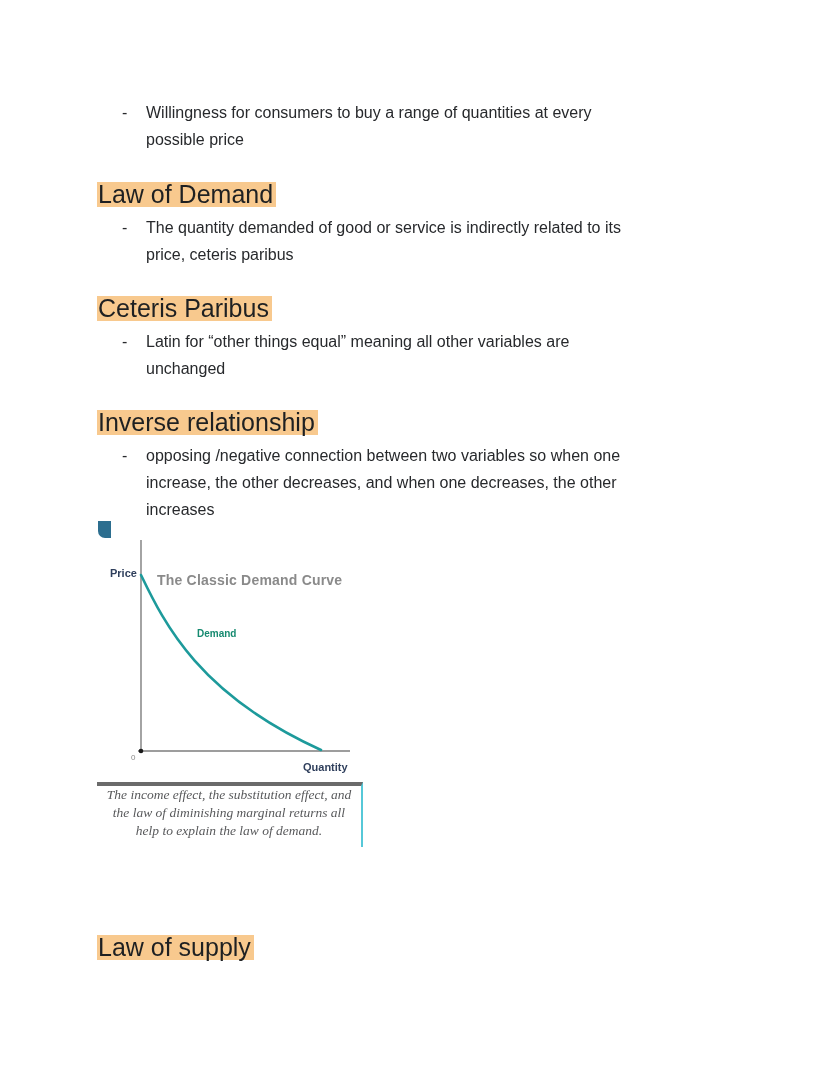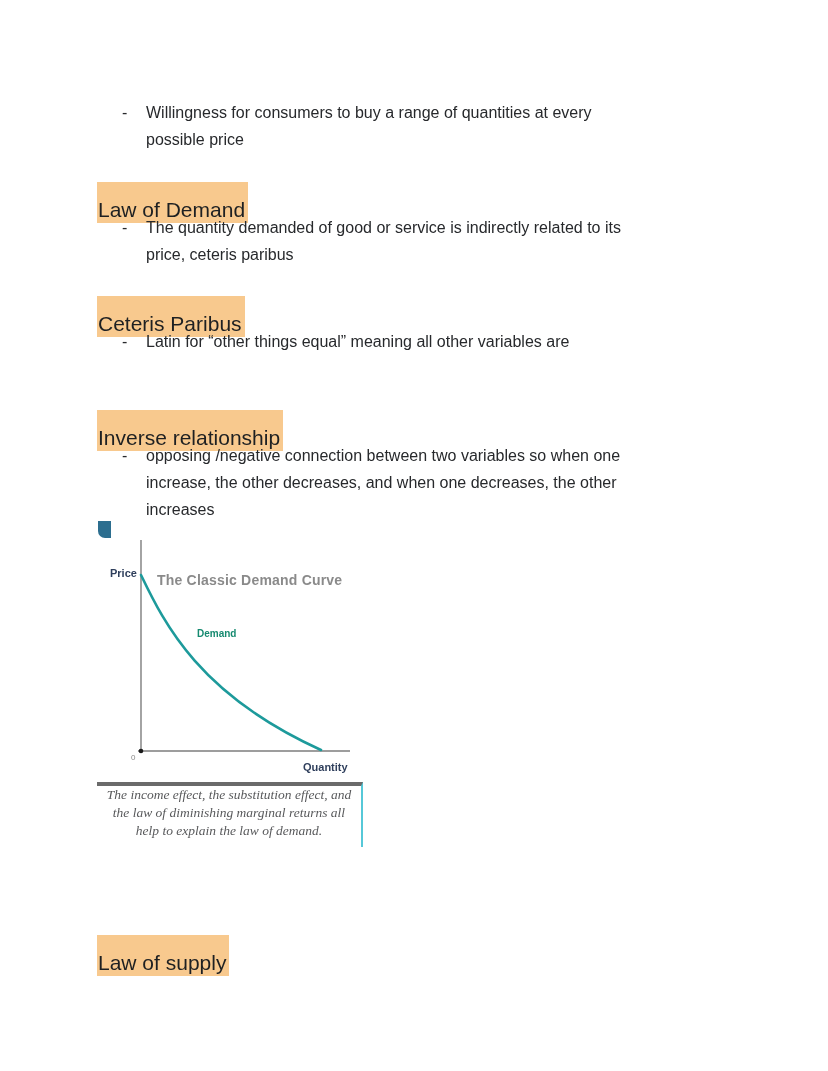--- a/index.html
+++ b/index.html
@@ -29,25 +29,25 @@
   .bullet .dash {
     width: 24px;
     flex: 0 0 24px;
   }
   .bullet .lines { }
 
   
   .heading {
     position: absolute;
     left: 97px;
-    font-size: 21px;
+    font-size: 25px;
     line-height: 24px;
     color: #1e2022;
     background: var(--highlight, #f8c98e);
-    padding: 16px 3px 1px 1px;
+    padding: 0 3px 1px 1px;
     white-space: nowrap;
   }
   .heading.underlined {
   }
 
   
   .bookmark {
     position: absolute;
     left: 98px;
     top: 521px;
@@ -137,20 +137,21 @@
       <div>price, ceteris paribus</div>
     </div>
   </div>
 
   <div class="heading underlined" style="top: 296px;">Ceteris Paribus</div>
 
   <div class="bullet" style="top: 328px;">
     <span class="dash">-</span>
     <div class="lines">
       <div>Latin for “other things equal” meaning all other variables are</div>
+      <div>unchanged</div>
     </div>
   </div>
 
   <div class="heading" style="top: 410px;">Inverse relationship</div>
 
   <div class="bullet" style="top: 442px;">
     <span class="dash">-</span>
     <div class="lines">
       <div>opposing /negative connection between two variables so when one</div>
       <div>increase, the other decreases, and when one decreases, the other</div>

